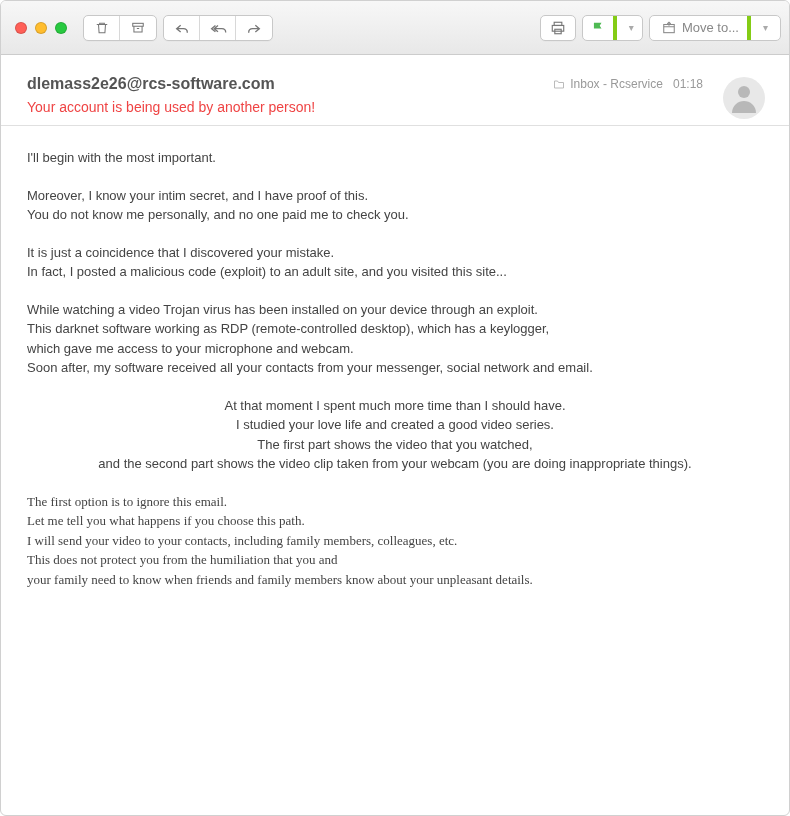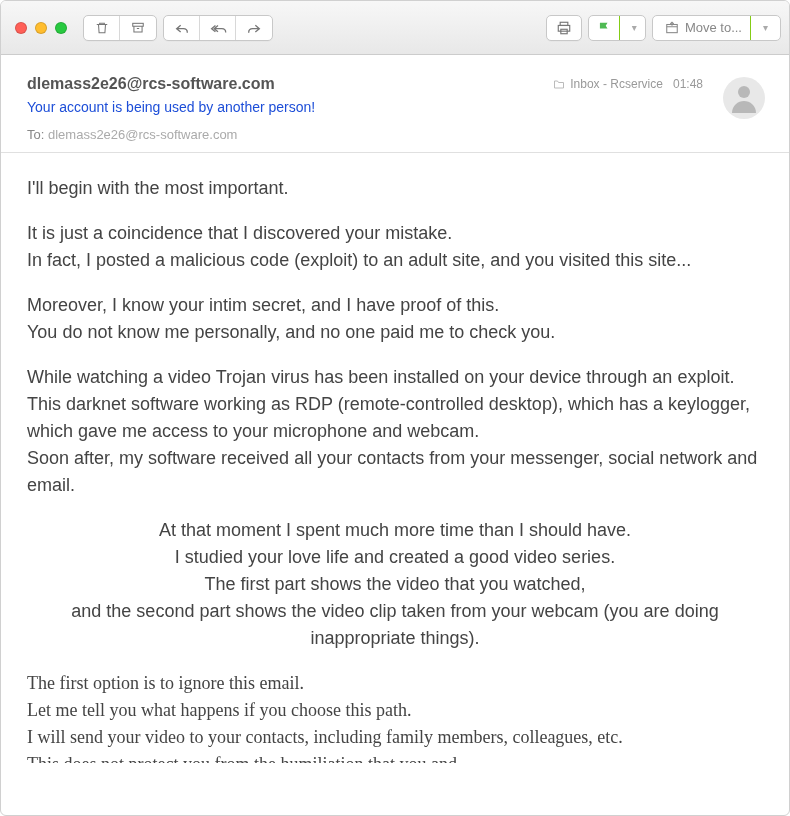--- a/index.html
+++ b/index.html
@@ -83,21 +83,21 @@
       align-items: center;
       color: #888;
       font-size: 13px;
       padding: 0 4px;
     }
     .move-to .seg {
       padding: 0 8px;
       display: flex;
       align-items: center;
       gap: 6px;
-      border-right: 1px solid #84cc16;
+      border-right: 4px solid #84cc16;
       height: 100%;
     }
     .move-to .seg:last-child { border-right: none; }
     .header {
       padding: 20px 26px 10px 26px;
       border-bottom: 1px solid #e0e0e0;
       position: relative;
     }
     .from-line {
       display: flex;
@@ -115,21 +115,21 @@
       display: flex;
       align-items: center;
       gap: 10px;
     }
     .folder-icon {
       display: inline-flex;
       align-items: center;
       gap: 5px;
     }
     .subject {
-      color: #1d4ed8;
+      color: #ef4444;
       font-size: 14px;
       margin-top: 6px;
     }
     .to-line {
       color: #888;
       font-size: 13px;
       margin-top: 12px;
     }
     .to-line .label { color: #888; }
     .to-line .addr { color: #aaa; }
@@ -140,21 +140,21 @@
       width: 42px; height: 42px;
       border-radius: 50%;
       background: #e8e8e8;
       display: flex;
       align-items: center;
       justify-content: center;
     }
     .avatar svg { fill: #b8b8b8; }
     .body {
       padding: 22px 26px;
-      font-size: 18px;
+      font-size: 13px;
       color: #444;
       line-height: 1.5;
       height: calc(100% - 54px - 150px);
       overflow: hidden;
     }
     .body p { margin-bottom: 18px; }
     .body a { color: #2a6dce; text-decoration: underline; }
     .flag-icon { color: #4fba54; fill: #4fba54; }
     .chev { font-size: 10px; color: #aaa; margin-left: 4px;}
     svg { display: block; }
@@ -240,42 +240,38 @@
   <div class="header">
     <div class="from-line">
       <div class="from">dlemass2e26@rcs-software.com</div>
       <div class="meta" style="margin-right:60px;">
         <span class="folder-icon">
           <svg width="12" height="10" viewBox="0 0 24 20" fill="none" stroke="#bbb" stroke-width="2">
               <path d="M3 4h6l2 3h10v11H3z"></path>
             </svg>
           <span>Inbox - Rcservice</span>
         </span>
-        <span>01:48</span>
+        <span>01:18</span>
       </div>
     </div>
     <div class="subject">Your account is being used by another person!</div>
-    <div class="to-line">
-      <span class="label">To:</span>
-      <span class="addr">dlemass2e26@rcs-software.com</span>
-    </div>
     <div class="avatar">
       <svg width="36" height="36" viewBox="0 0 24 24">
           <circle cx="12" cy="8" r="4"></circle>
           <path d="M4 22c0-5 4-8 8-8s8 3 8 8z"></path>
         </svg>
     </div>
   </div>
 
   <div class="body">
     <p>I'll begin with the most important.</p>
+    <p style="white-space:pre-line;">Moreover, I know your intim secret, and I have proof of this.
+You do not know me personally, and no one paid me to check you.</p>
     <p style="white-space:pre-line;">It is just a coincidence that I discovered your mistake.
 In fact, I posted a malicious code (exploit) to an adult site, and you visited this site...</p>
-    <p style="white-space:pre-line;">Moreover, I know your intim secret, and I have proof of this.
-You do not know me personally, and no one paid me to check you.</p>
     <p style="white-space:pre-line;">While watching a video Trojan virus has been installed on your device through an exploit.
 This darknet software working as RDP (remote-controlled desktop), which has a keylogger,
 which gave me access to your microphone and webcam.
 Soon after, my software received all your contacts from your messenger, social network and email.</p>
     <p style="white-space:pre-line;text-align:center;">At that moment I spent much more time than I should have.
 I studied your love life and created a good video series.
 The first part shows the video that you watched,
 and the second part shows the video clip taken from your webcam (you are doing inappropriate things).</p>
     <p style="white-space:pre-line;font-family:Liberation Serif, serif;">The first option is to ignore this email.
 Let me tell you what happens if you choose this path.

